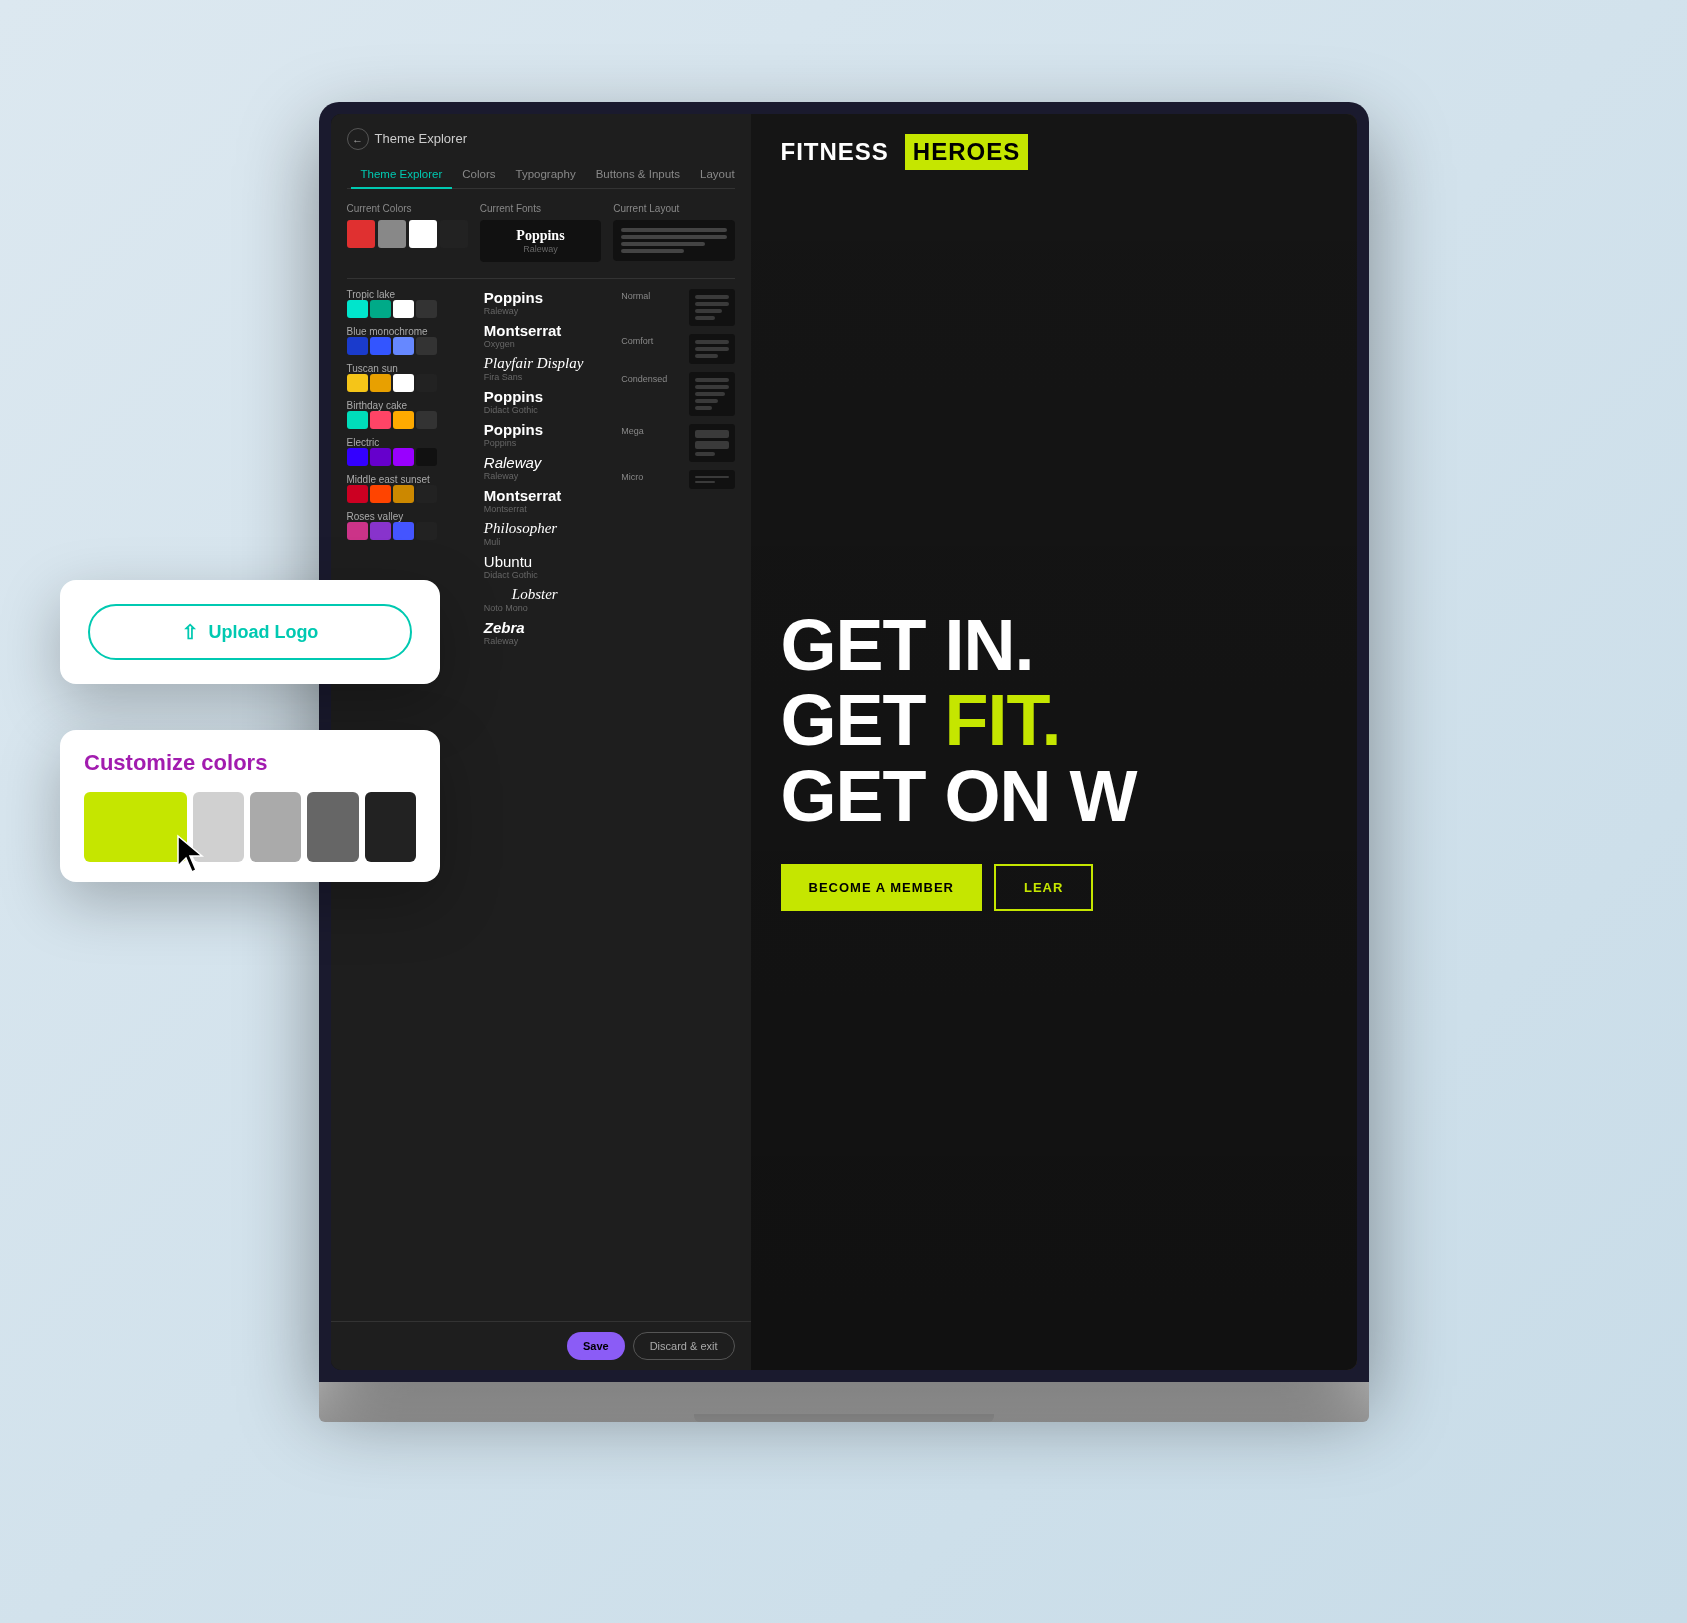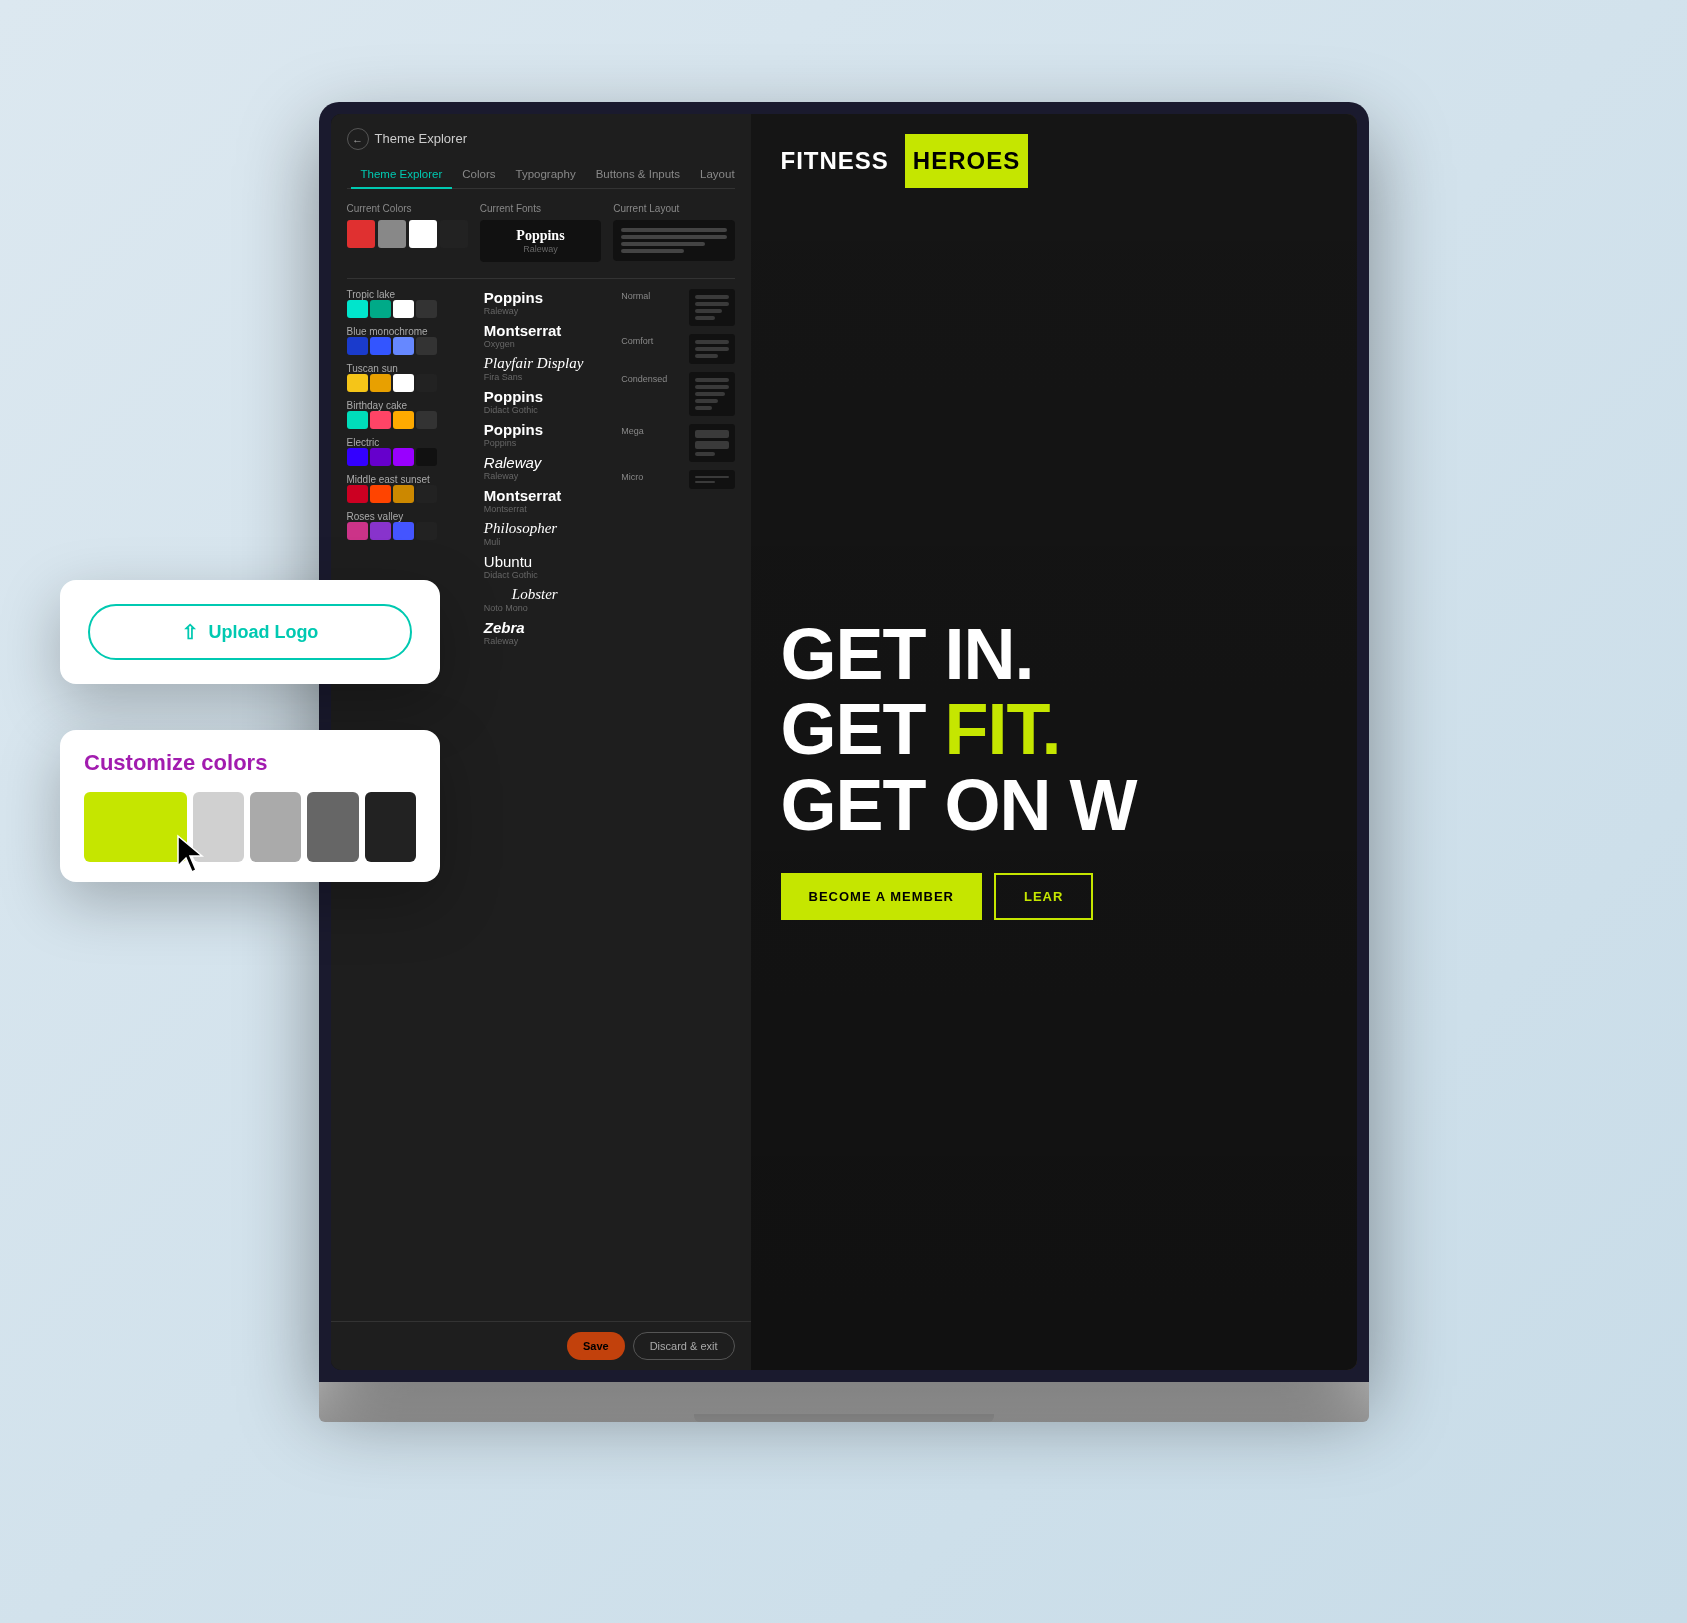--- a/index.html
+++ b/index.html
@@ -276,21 +276,21 @@
       padding: 10px 16px;
       display: flex;
       gap: 8px;
       justify-content: flex-end;
       border-top: 1px solid #333;
       background: #1e1e1e;
     }
 
     .btn-save {
       padding: 7px 16px;
-      background: #c2410c;
+      background: #8b5cf6;
       color: #000;
       border: none;
       border-radius: 20px;
       font-size: 11px;
       cursor: pointer;
       font-weight: 600;
     }
 
     .btn-discard {
       padding: 7px 16px;
@@ -337,21 +337,21 @@
       font-size: 24px;
       font-weight: 900;
       letter-spacing: 1px;
     }
 
     .logo-heroes {
       background: #c5e600;
       color: #000;
       font-size: 24px;
       font-weight: 900;
-      padding: 13px 8px;
+      padding: 4px 8px;
       letter-spacing: 1px;
     }
 
     .fitness-hero-content {
       flex: 1;
       display: flex;
       flex-direction: column;
       justify-content: center;
       padding: 20px 30px 60px;
     }

